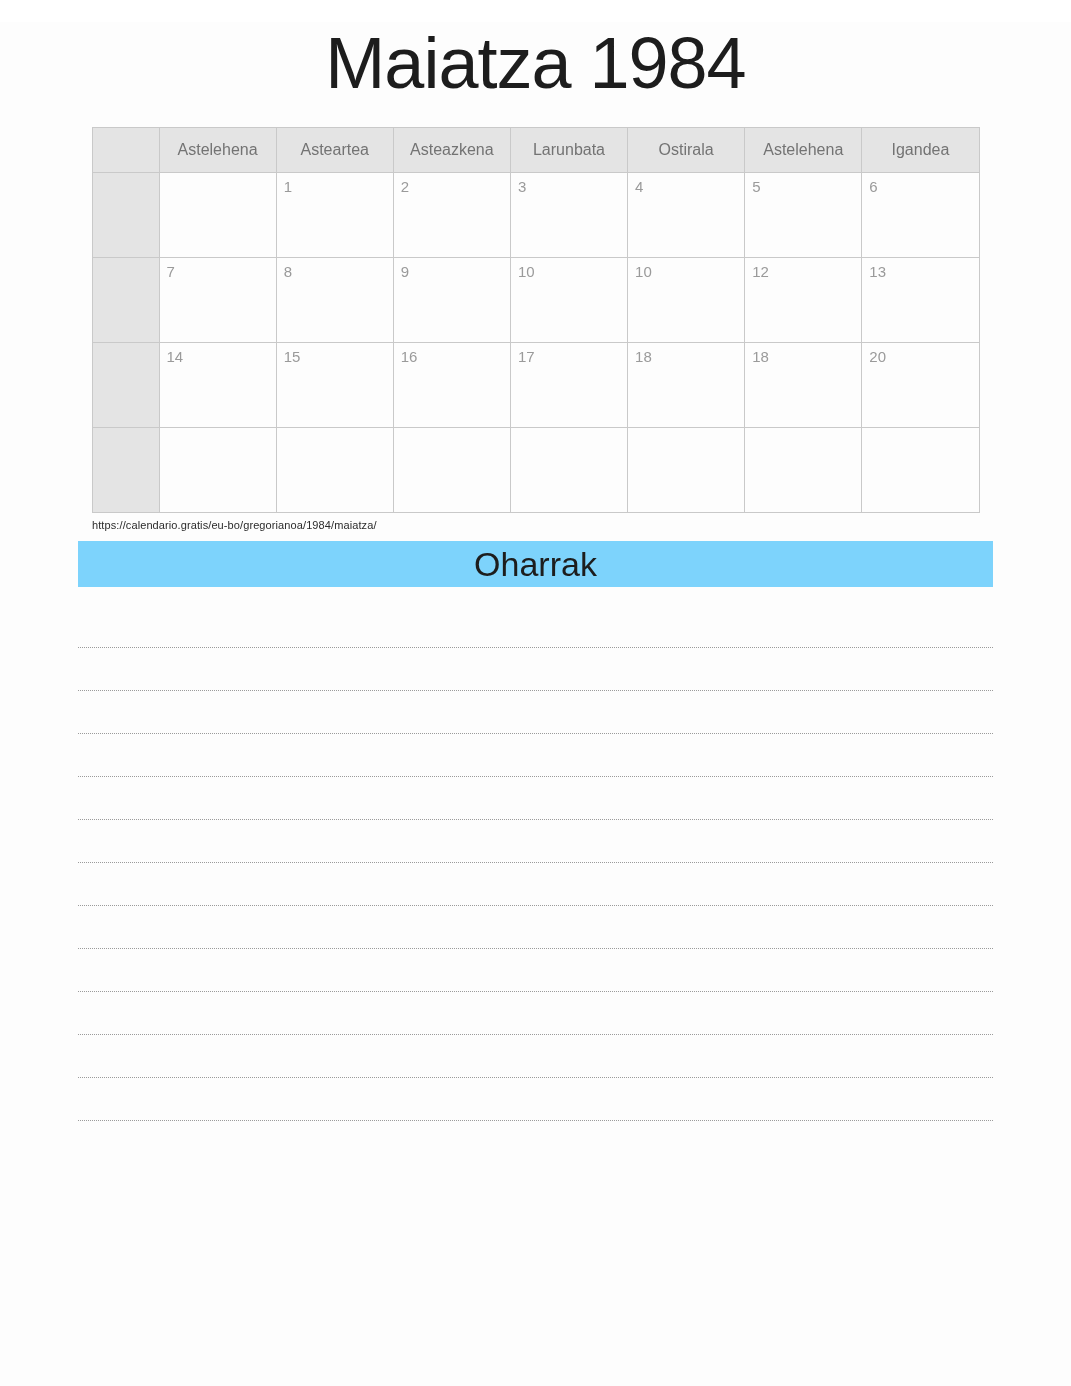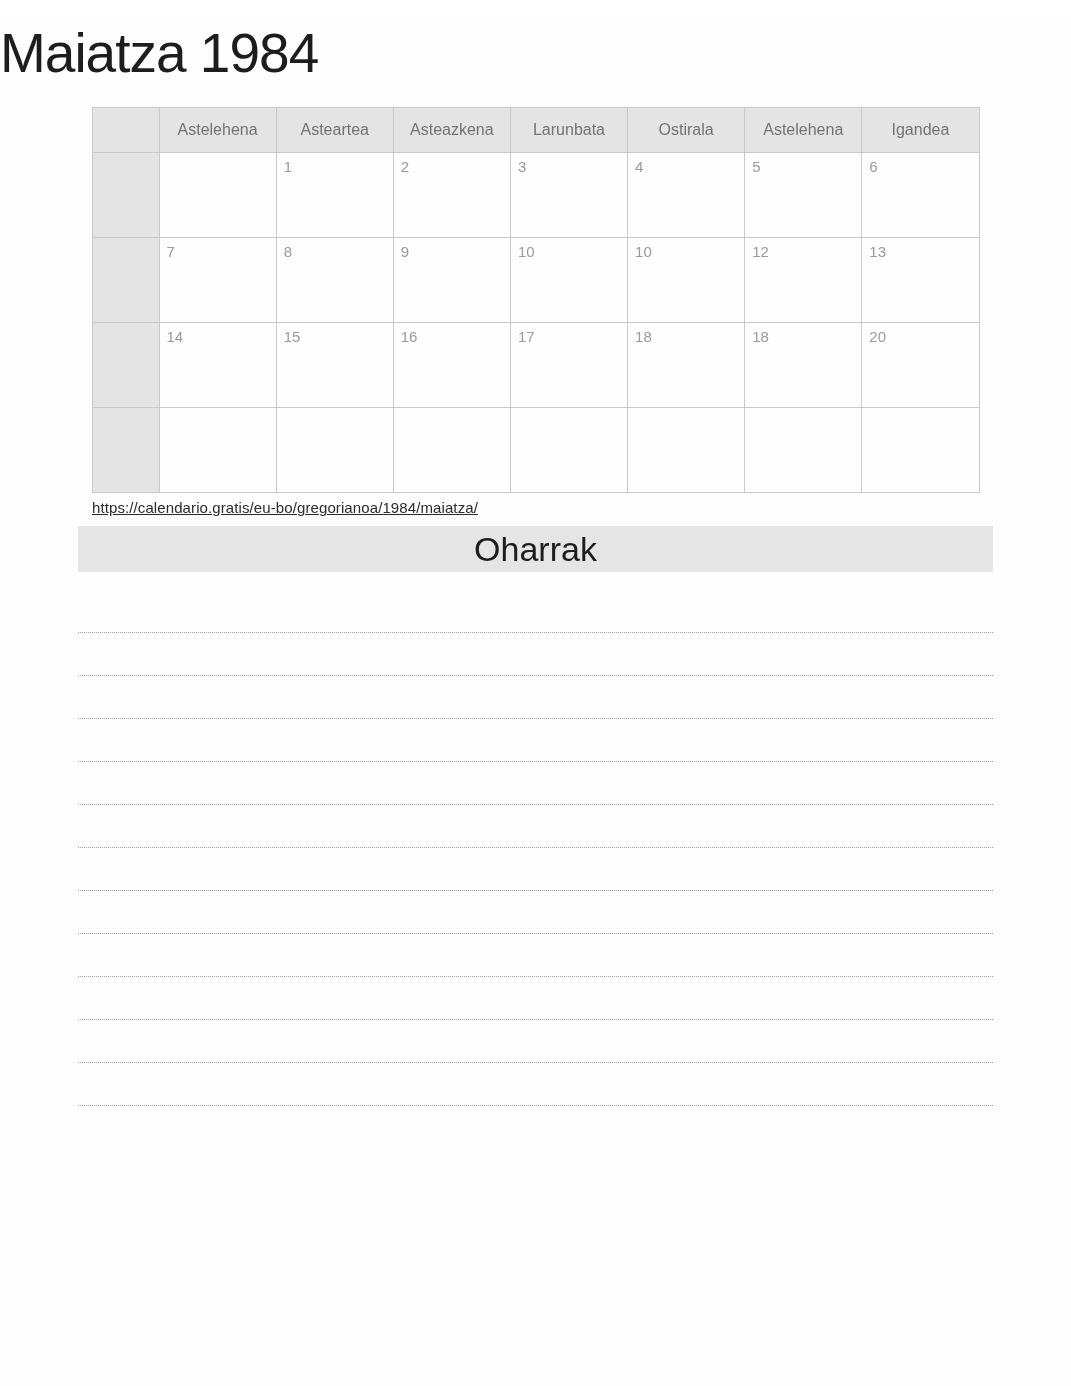--- a/index.html
+++ b/index.html
@@ -17,22 +17,22 @@
   }
   .page {
     width: 1071px;
     height: 1386px;
     box-sizing: border-box;
     padding: 0;
     position: relative;
     background: #fdfdfd;
   }
   .title {
-    text-align: left;
-    font-size: 55px;
+    text-align: center;
+    font-size: 72px;
     font-weight: normal;
     letter-spacing: -1px;
     margin: 22px 0 0 0;
     padding: 0;
     line-height: 1.15;
     color: #1d1d1d;
   }
 
   
   .calendar-wrap {
@@ -73,34 +73,33 @@
     position: relative;
   }
   .daynum {
     font-size: 15px;
     color: #9a9a9a;
     padding: 6px 0 0 7px;
     display: block;
     line-height: 1;
   }
   .url {
-    font-size: 15px;
+    font-size: 11px;
     color: #2b2b2b;
     margin: 6px 0 0 92px;
     letter-spacing: 0.1px;
-    text-decoration: underline;
   }
 
   
   .notes {
     margin: 10px auto 0 auto;
     width: 915px;
   }
   .notes-header {
-    background: #e5e5e5;
+    background: #7dd3fc;
     text-align: center;
     font-size: 34px;
     line-height: 46px;
     height: 46px;
     color: #1d1d1d;
   }
   .notes-lines {
     margin-top: 18px;
   }
   .note-line {

